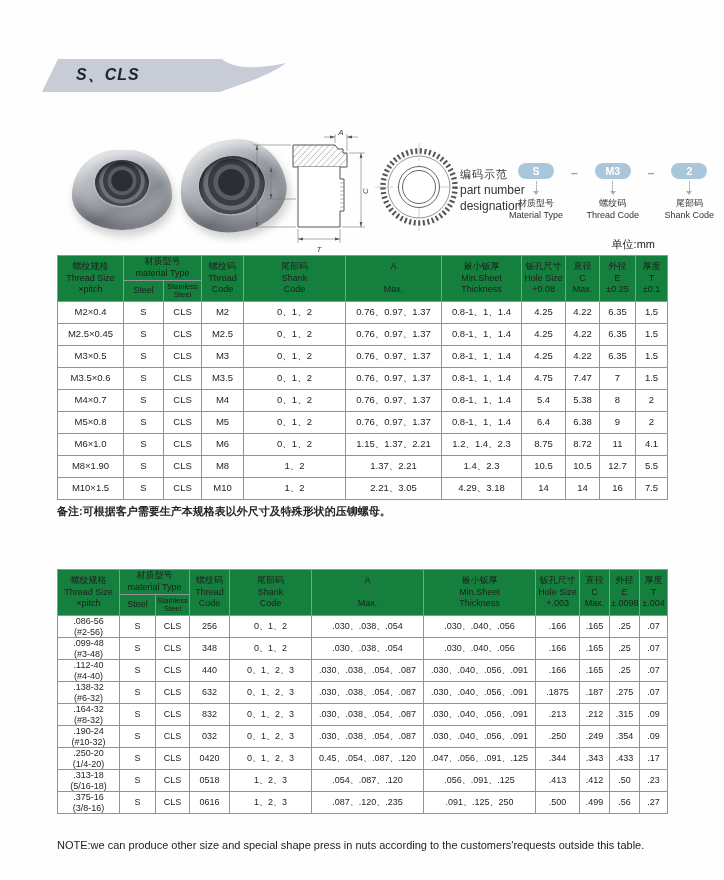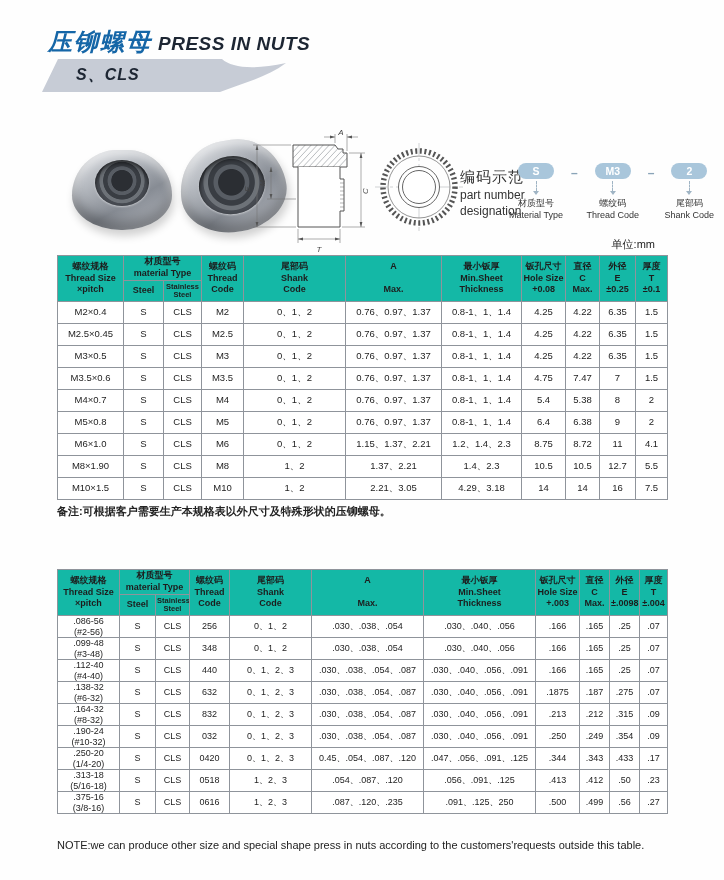--- a/index.html
+++ b/index.html
@@ -29,21 +29,21 @@
   .nut1 { left:10px; top:16px; width:100px; height:80px; }
   .nut1 .hole { left:23px; top:10px; width:54px; height:46px; }
   .nut2 { left:118px; top:6px; width:106px; height:92px; transform:rotate(-9deg); }
   .nut2 .hole { left:19px; top:16px; width:66px; height:58px; }
 
   
   .tech { position:absolute; left:237px; top:127px; width:235px; height:128px; }
 
   
   .pn-caption { position:absolute; left:460px; top:167px; font-size:12px; color:#333; line-height:1.35; }
-  .pn-caption .cn { font-size:15px; letter-spacing:1px; }
+  .pn-caption .cn { font-size:11px; letter-spacing:1px; }
   .pn-row { position:absolute; left:503px; top:163px; display:flex; align-items:flex-start; }
   .pn-group { display:flex; flex-direction:column; align-items:center; width:66px; }
   .pill { min-width:22px; height:16px; border-radius:8px; background:#a9c6db; color:#fff;
           font-size:10.5px; font-weight:bold; display:flex; align-items:center; justify-content:center;
           padding:0 7px; }
   .pn-arrow { width:0; height:10px; border-left:1px dashed #9fb4c4; margin-top:2px; }
   .pn-arrowhead { width:0; height:0; border-left:3px solid transparent; border-right:3px solid transparent;
                   border-top:4px solid #9fb4c4; }
   .pn-label-cn { font-size:9px; color:#333; margin-top:2px; white-space:nowrap; }
   .pn-label-en { font-size:9px; color:#333; white-space:nowrap; }
@@ -57,36 +57,33 @@
   .note-cn { top:504px; font-weight:600; }
   .note-en { top:839px; }
 
   
   table.spec { position:absolute; left:57px; width:610px; border-collapse:collapse; table-layout:fixed;
                background:#fff; }
   #metric-table { top:255px; }
   #inch-table   { top:569px; }
   .spec th, .spec td { border:1px solid #8f949b; text-align:center; vertical-align:middle;
                        white-space:pre-line; padding:0 1px; overflow:hidden; }
-  .spec th { background:#14b8a6; font-weight:bold; font-size:9px; line-height:1.3; color:#1d1d1d; }
+  .spec th { background:#15803d; font-weight:normal; font-size:9px; line-height:1.3; color:#1d1d1d; }
   .spec thead tr:first-child th { height:24px; }
   .spec thead tr:last-child  th { height:20px; }
   .spec th.th-small { font-size:7.5px; line-height:1.1; }
   .spec td { font-size:9.5px; line-height:1.15; color:#1d1d1d; }
   #metric-table td { height:21px; }
   #inch-table td { height:21px; font-size:9px; }
 </style>
 </head>
 <body>
 
 <div class="page">
 
-  <div class="title">
-    <span class="title-cn">压铆螺母</span><span class="title-en">PRESS IN NUTS</span>
-  </div>
   <div class="banner">
     <svg viewBox="0 0 250 33">
       <path d="M16,0 L180,0 C190,9 212,11 244,4 C224,19 200,24 178,33 L0,33 Z" fill="#c7ccd6"></path>
     </svg>
     <span class="banner-text">S、CLS</span>
   </div>
 
   <div class="photo">
     <div class="nut nut1">
       <div class="body"></div>

